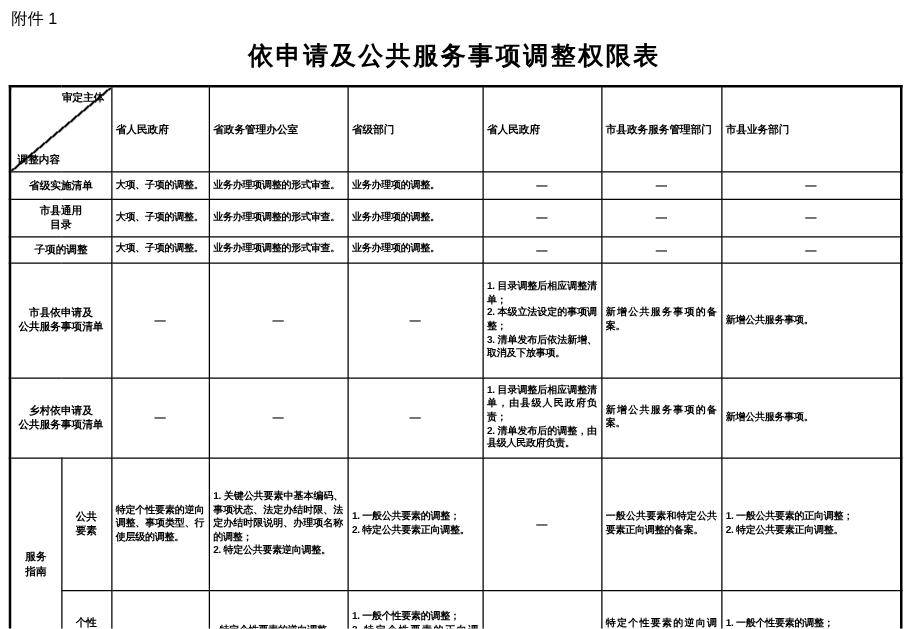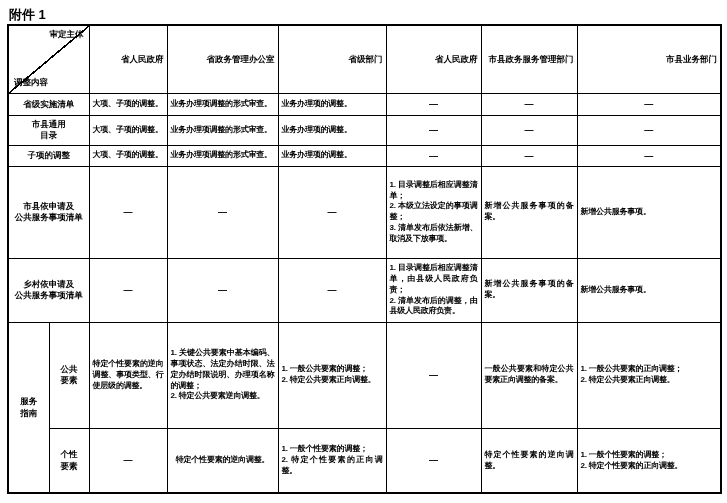--- a/index.html
+++ b/index.html
@@ -12,21 +12,21 @@
   .page {
     width: 727px;
     height: 503px;
     box-sizing: border-box;
     padding: 4px 7px 3px 7px;
     background: #fff;
     overflow: hidden;
   }
   .attachment {
     font-size: 13px;
-    font-weight: 700;
+    font-weight: 400;
     margin: 2px 0 0 2px;
   }
   .doc-title {
     text-align: center;
     font-size: 20px;
     font-weight: 700;
     letter-spacing: 2px;
     margin: 7px 0 10px 0;
   }
   table.grid {
@@ -40,21 +40,21 @@
     font-weight: 700;
     vertical-align: middle;
     padding: 1px 3px;
     box-sizing: border-box;
     overflow: hidden;
     white-space: pre-line;
     line-height: 1.35;
   }
   th.colhead {
     font-size: 8.5px;
-    text-align: right;
+    text-align: left;
     white-space: normal;
   }
   td.lbl, th.lbl {
     font-size: 8.5px;
     text-align: center;
     font-family: Liberation Serif, serif;
   }
   td.c {
     text-align: center;
     font-size: 9px;
@@ -77,37 +77,38 @@
     background: linear-gradient(to bottom right,
       transparent 49.2%, #000 49.2%, #000 50.8%, transparent 50.8%);
   }
   th.corner span {
     position: absolute;
     font-size: 8.5px;
     font-weight: 700;
     white-space: nowrap;
   }
   th.corner .tr { top: 3px; right: 5px; padding-left: 44px; }
-  th.corner .bl { bottom: 3px; left: 5px; font-family: Liberation Mono, monospace; }
+  th.corner .bl { bottom: 3px; left: 5px; }
   tr.h-head { height: 38px; }
   tr.h-r0 { height: 22px; }
   tr.h-r1 { height: 30px; }
   tr.h-r2 { height: 21px; }
   tr.h-r3 { height: 92px; }
   tr.h-r4 { height: 64px; }
   tr.h-r5 { height: 106px; }
   tr.h-r6 { height: 65px; }
 </style>
 </head>
 <body>
 
 <div class="page">
 
   <div class="attachment">附件 1</div>
 
+  <div class="doc-title">依申请及公共服务事项调整权限表</div>
 
   <table class="grid">
     <colgroup>
       <col style="width:41px">
         <col style="width:40px">
       <col style="width:78px">
         <col style="width:111px">
         <col style="width:108px">
       <col style="width:95px">
         <col style="width:96px">

